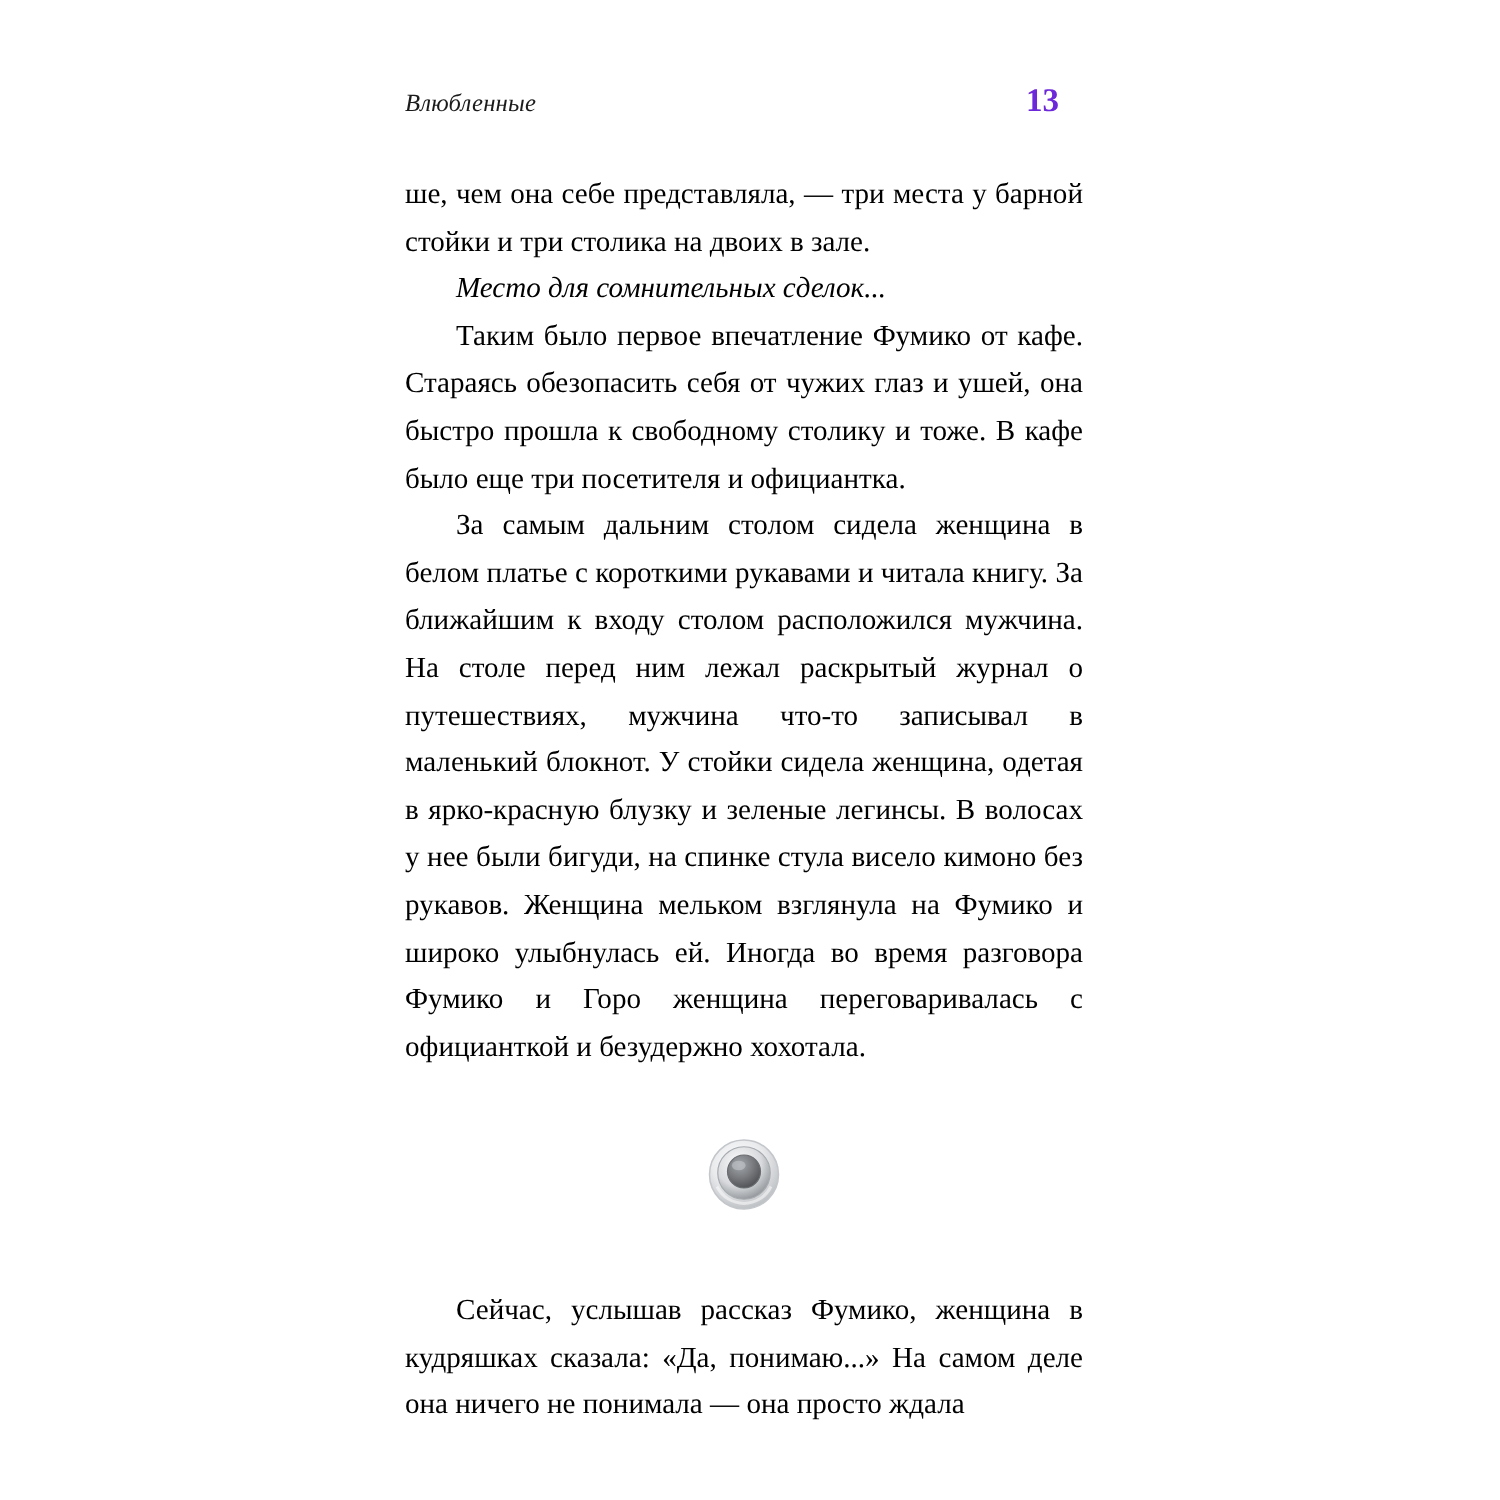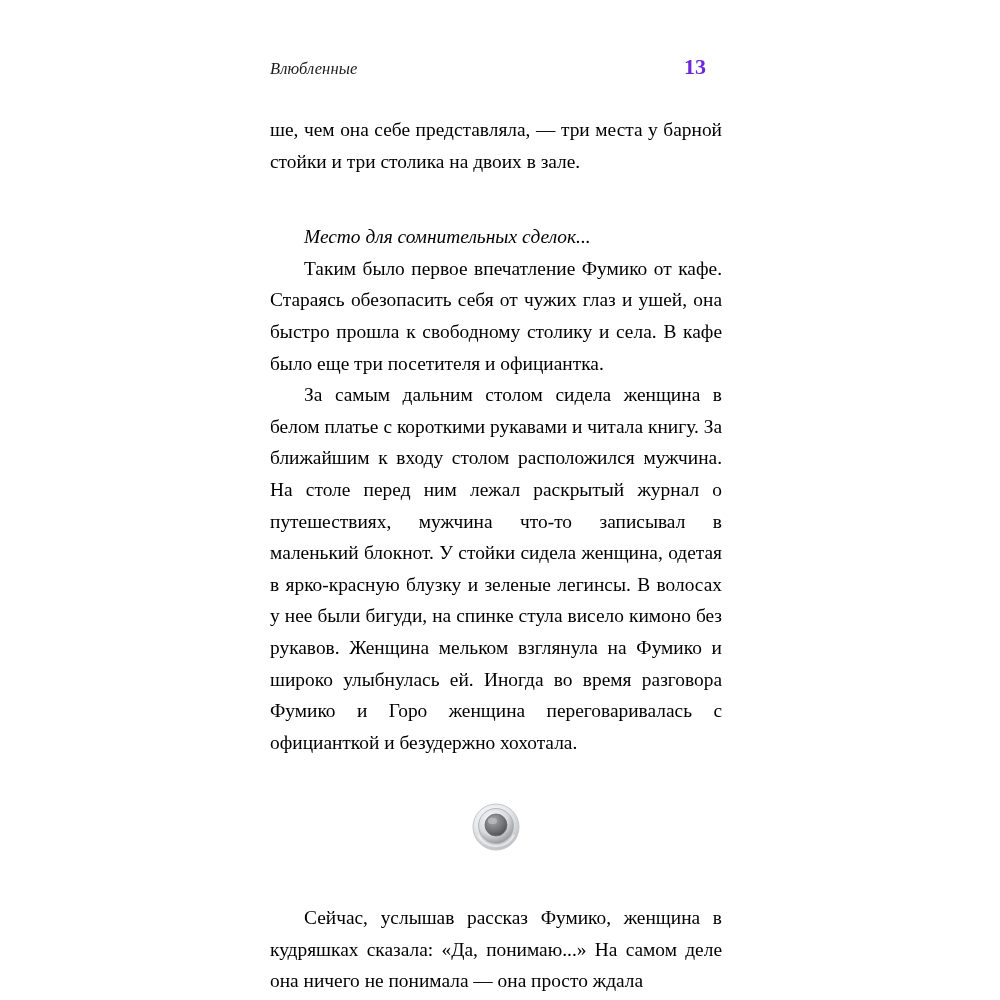--- a/index.html
+++ b/index.html
@@ -67,21 +67,20 @@
     hyphens: manual;
   }
 
   .body-text p.indent {
     text-indent: 34px;
   }
 
   .body-text p.italic {
     font-style: italic;
     text-indent: 34px;
-    margin-top: 44px;
   }
 
   .ornament {
     margin: 34px 0 40px 0;
     display: flex;
     justify-content: center;
     align-items: center;
     height: 70px;
   }
 
@@ -100,21 +99,21 @@
   <div class="text-column">
 
     <div class="running-head">
       <div class="running-title">Влюбленные</div>
       <div class="page-number">13</div>
     </div>
 
     <div class="body-text">
       <p>ше, чем она себе представляла, — три места у барной стойки и три столика на двоих в зале.</p>
       <p class="italic">Место для сомнительных сделок...</p>
-      <p class="indent">Таким было первое впечатление Фумико от кафе. Стараясь обезопасить себя от чужих глаз и ушей, она быстро прошла к свободному столику и села. В кафе было еще три посетителя и официантка.</p>
+      <p class="indent">Таким было первое впечатление Фумико от кафе. Стараясь обезопасить себя от чужих глаз и ушей, она быстро прошла к свободному столику и тоже. В кафе было еще три посетителя и официантка.</p>
       <p class="indent">За самым дальним столом сидела женщина в белом платье с короткими рукавами и читала книгу. За ближайшим к входу столом расположился мужчина. На столе перед ним лежал раскрытый журнал о путешествиях, мужчина что-то записывал в маленький блокнот. У стойки сидела женщина, одетая в ярко-красную блузку и зеленые легинсы. В волосах у нее были бигуди, на спинке стула висело кимоно без рукавов. Женщина мельком взглянула на Фумико и широко улыбнулась ей. Иногда во время разговора Фумико и Горо женщина переговаривалась с официанткой и безудержно хохотала.</p>
     </div>
 
     <div class="ornament">
       <span>
         <svg width="64" height="64" viewBox="0 0 64 64" aria-hidden="true">
           <defs>
             <radialGradient id="outerG" cx="42%" cy="34%" r="70%">
               <stop offset="0%" stop-color="#ffffff"></stop>
               <stop offset="55%" stop-color="#e9eaec"></stop>

